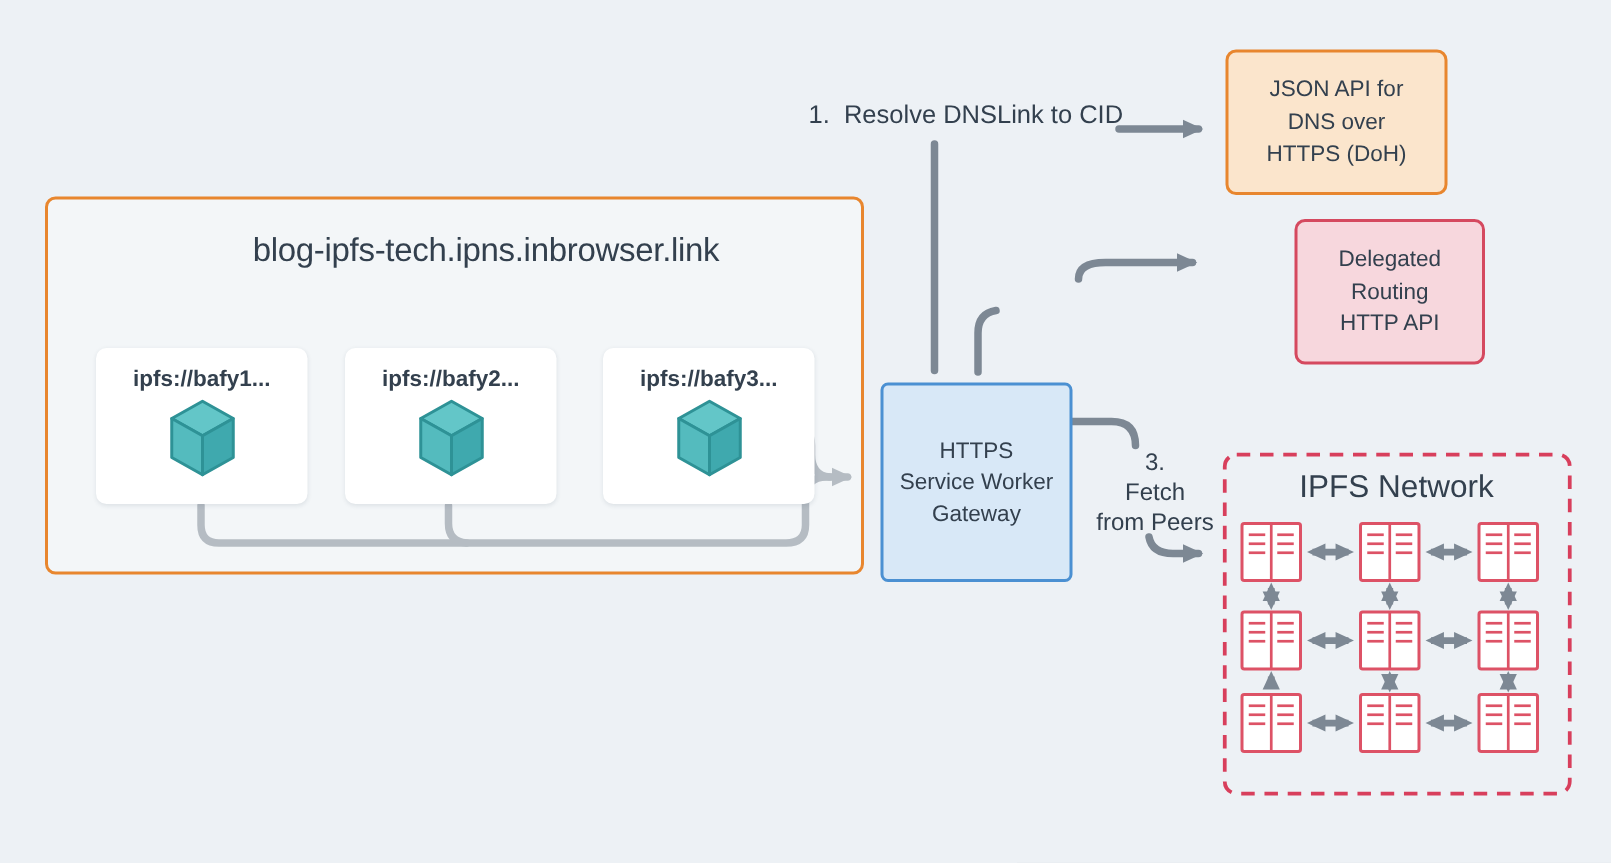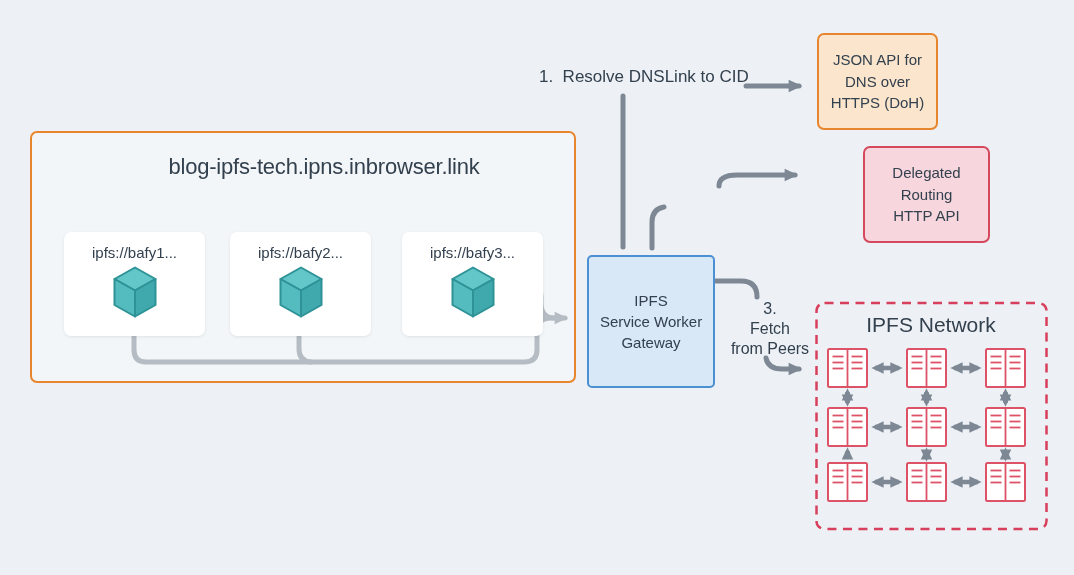--- a/index.html
+++ b/index.html
@@ -28,34 +28,34 @@
     position:absolute; left:0; right:0; top:21px; text-align:center;
     font-size:22px; font-weight:500; letter-spacing:-0.2px; white-space:nowrap;padding-left:42px;
   }
   .cid-card{
     position:absolute; top:99px; width:141px; height:104px;
     background:var(--card-bg,#fff); border-radius:7px;
     box-shadow:0 1px 3px rgba(40,60,80,0.10);
     display:flex; flex-direction:column; align-items:center;
   }
   .cid-card.c1{left:32px;} .cid-card.c2{left:198px;} .cid-card.c3{left:354px;margin-left:16px;}
-  .cid-label{margin-top:12px; font-size:15px; font-weight:400; white-space:nowrap;}
+  .cid-label{margin-top:12px; font-size:15px; font-weight:700; white-space:nowrap;}
   .cube{margin-top:5px;}
   .cube-top{fill:var(--cube-top,#63c6c8); stroke:var(--cube-edge,#2e9296); stroke-width:2; stroke-linejoin:round;}
   .cube-left{fill:var(--cube-left,#54bbbe); stroke:var(--cube-edge,#2e9296); stroke-width:2; stroke-linejoin:round;}
   .cube-right{fill:var(--cube-right,#3fa9ae); stroke:var(--cube-edge,#2e9296); stroke-width:2; stroke-linejoin:round;}
 
   .gateway-box{
     position:absolute; left:587px; top:255px; width:128px; height:133px;
     background:var(--blue-fill,#d8e8f7); border:2px solid var(--blue-border,#4b90d2); border-radius:5px;
     display:flex; align-items:center; justify-content:center; text-align:center;
     font-size:15px; line-height:21px;
   }
   .doh-box{
-    position:absolute; left:817px; top:33px; width:121px; height:97px;
+    position:absolute; left:817px; top:33px; width:148px; height:97px;
     background:var(--orange-fill,#fbe5cc); border:2px solid var(--orange-border,#e8862e); border-radius:7px;
     display:flex; align-items:center; justify-content:center; text-align:center;
     font-size:15px; line-height:21.5px;
   }
   .routing-box{
     position:absolute; left:816px; top:146px; width:127px; height:97px;
     background:var(--pink-fill,#f7d7dd); border:2px solid var(--red-border,#d5495f); border-radius:7px;
     display:flex; align-items:center; justify-content:center; text-align:center;
     font-size:15px; line-height:21.5px;margin-left:47px;
   }
@@ -231,21 +231,21 @@
 
   <div class="step-label step1">1.  Resolve DNSLink to CID</div>
   <div class="step-label step3">
     <div>3.</div>
     <div>Fetch</div>
     <div>from Peers</div>
   </div>
 
   <div class="gateway-box">
     <div>
-      <div>IPFS</div>
+      <div>HTTPS</div>
       <div>Service Worker</div>
       <div>Gateway</div>
     </div>
   </div>
 
   <div class="doh-box">
     <div>
       <div>JSON API for</div>
       <div>DNS over</div>
       <div>HTTPS (DoH)</div>

